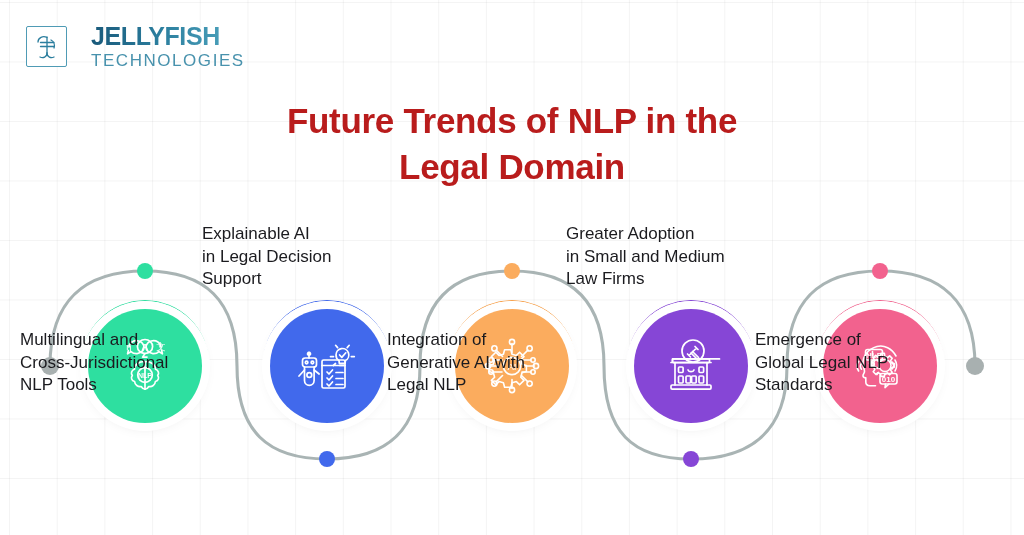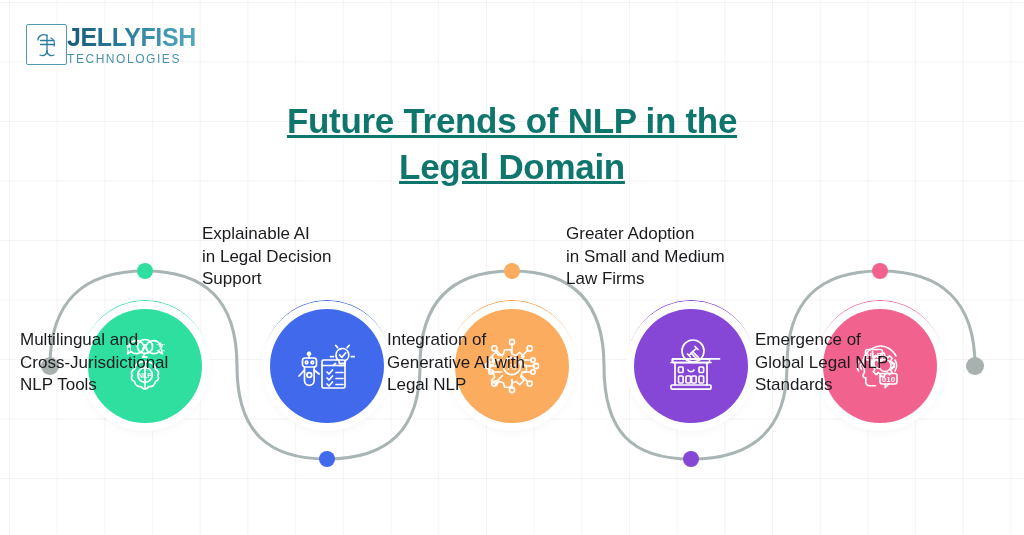--- a/index.html
+++ b/index.html
@@ -14,40 +14,39 @@
   #grid{
     position:absolute;inset:0;
     background-image:
       linear-gradient(to right, rgba(0,0,0,0.045) 1px, transparent 1px),
       linear-gradient(to bottom, rgba(0,0,0,0.045) 1px, transparent 1px);
     background-size:47.7px 59.5px;
     background-position:9px 2px;
     pointer-events:none;
   }
   
-  #logo{position:absolute;left:26px;top:24px;display:flex;align-items:center;gap:0;}
+  #logo{position:absolute;left:26px;top:24px;display:flex;align-items:center;gap:24px;}
   #logo-mark{
     width:39px;height:39px;border:1.4px solid #4f9bb5;border-radius:2px;
     display:flex;align-items:center;justify-content:center;background:#fff;
   }
   #logo-text{display:flex;flex-direction:column;line-height:1;}
   .logo-main{
     font-size:25px;font-weight:bold;letter-spacing:-0.4px;
     background:linear-gradient(90deg,#19597a 0%,#2b7e9e 45%,#53a9c2 100%);
     -webkit-background-clip:text;background-clip:text;color:transparent;
   }
   .logo-sub{
-    font-size:12px;letter-spacing:1.55px;color:#4892ad;margin-top:3px;font-weight:500;
+    font-size:17px;letter-spacing:1.55px;color:#4892ad;margin-top:3px;font-weight:500;
   }
   
   #title{
     position:absolute;left:0;right:0;top:98px;text-align:center;
-    font-size:35px;line-height:1.32;font-weight:bold;color:#0f766e;
+    font-size:35px;line-height:1.32;font-weight:bold;color:#b91c1c;
     letter-spacing:-0.3px;
-    text-decoration:underline;
   }
   
   #wave{position:absolute;left:0;top:0;width:1024px;height:535px;}
   
   .node{position:absolute;width:200px;}
   .node-circle{
     position:absolute;left:50%;top:0;transform:translateX(-50%);
     width:114px;height:114px;border-radius:50%;
     display:flex;align-items:center;justify-content:center;
     box-shadow:0 0 0 8px #ffffff, 0 3px 14px rgba(0,0,0,0.13);

